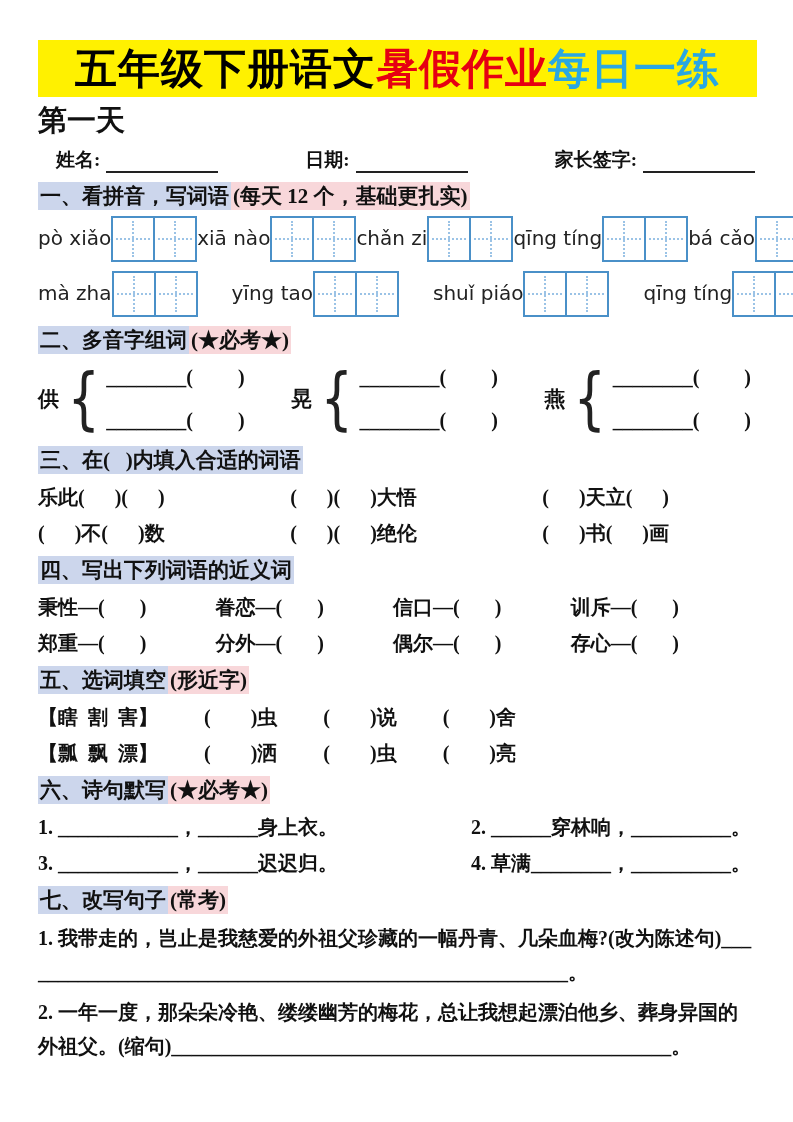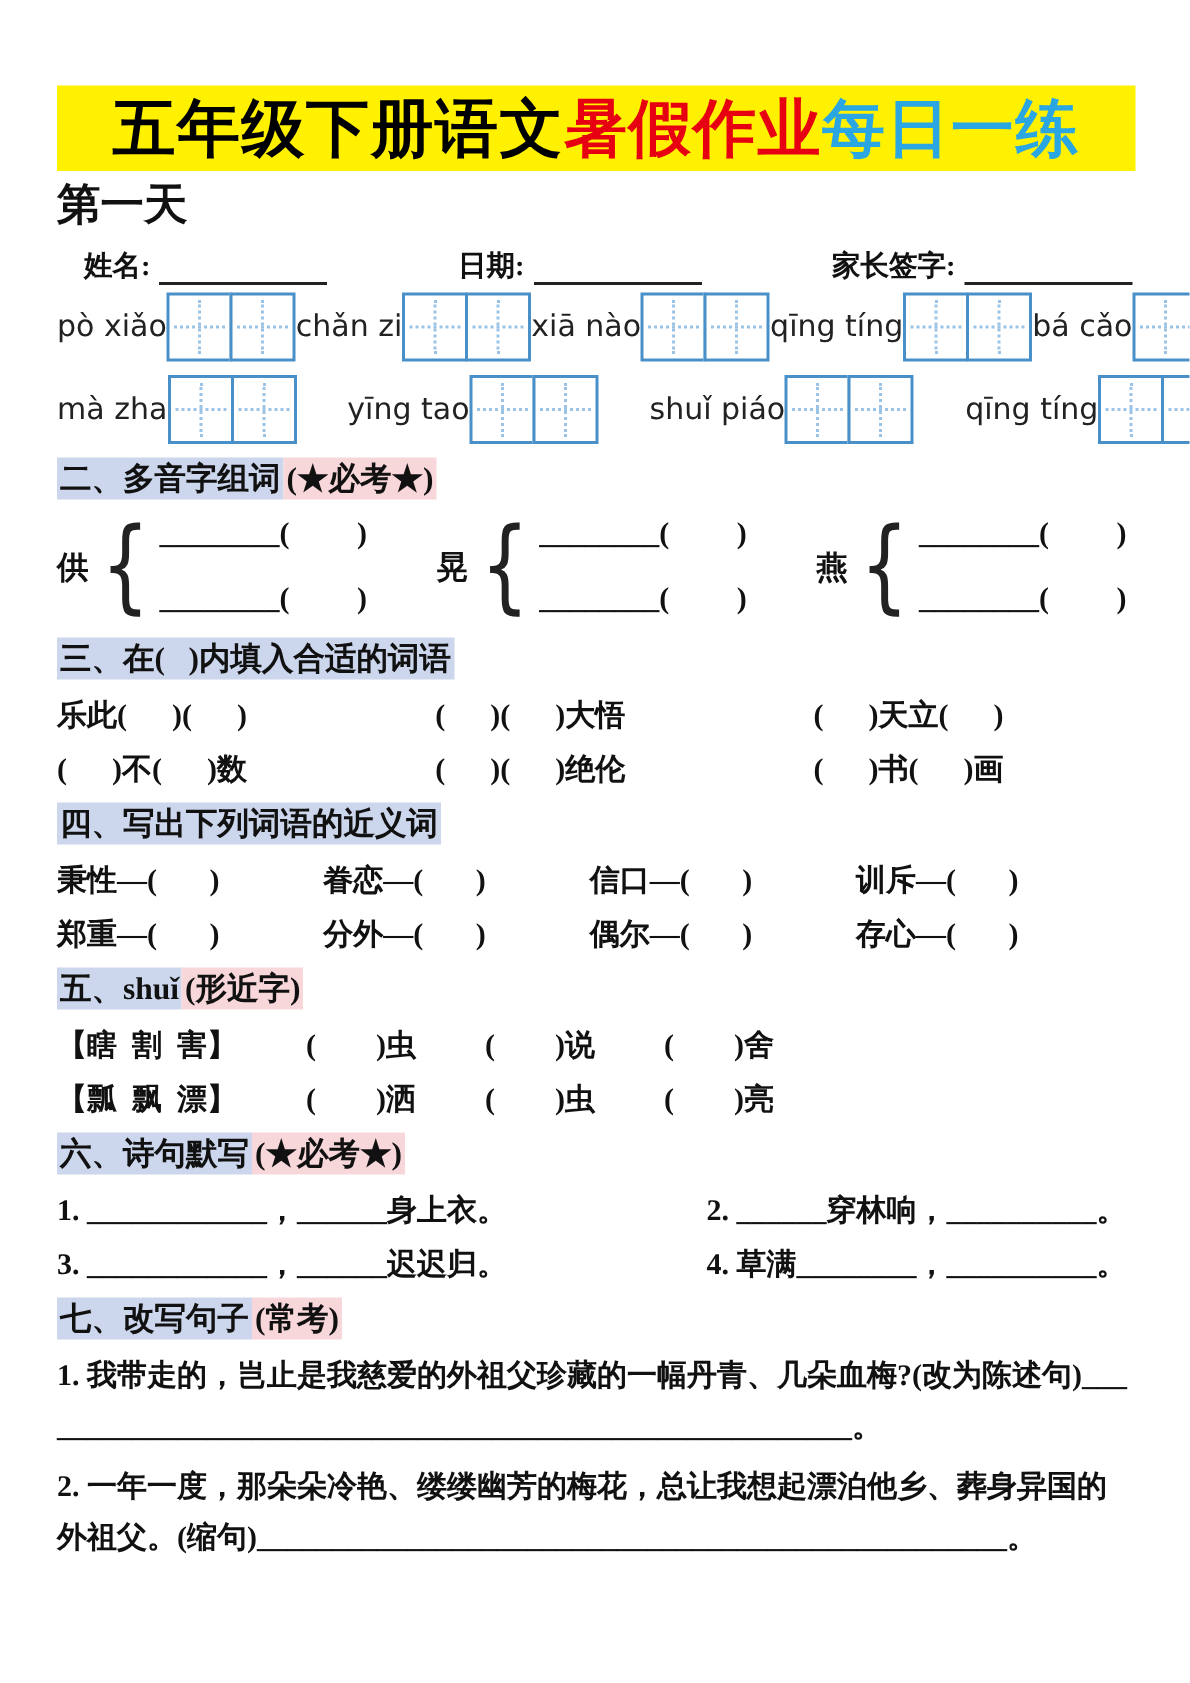--- a/index.html
+++ b/index.html
@@ -10,21 +10,21 @@
     color:#111111;
   }
   .page { padding:40px 36px 0 38px; }
 
   
   .banner {
     background:#fff100;
     height:57px; line-height:57px;
     text-align:center; white-space:nowrap;
     font-family:"Liberation Sans", sans-serif;
-    font-weight:bold; font-size:42px; letter-spacing:1px;margin-top:17px;
+    font-weight:bold; font-size:42px; letter-spacing:1px;
   }
   .banner .t1 { color:#000000; }
   .banner .t2 { color:#e60012; }
   .banner .t3 { color:#2aa7e2; }
 
   .day { text-align:left; font-size:29px; font-weight:bold; margin-top:4px; line-height:38px; }
 
   
   .info-row { display:flex; justify-content:space-between; margin-top:8px; font-size:19px; font-weight:bold; padding:0 2px;margin-left:16px; }
   .info-item { display:flex; align-items:flex-end; }
@@ -84,37 +84,40 @@
       <span>日期:</span>
       <span class="blank"></span>
     </div>
     <div class="info-item">
       <span>家长签字:</span>
       <span class="blank"></span>
     </div>
   </div>
 
   <section>
+    <div class="sec-head">
+      <span class="hl-title">一、看拼音，写词语</span><span class="hl-note">(每天 12 个，基础更扎实)</span>
+    </div>
     <div class="py-row">
       <div class="py-col">
         <div class="py-text">pò xiǎo</div>
         <div class="tian">
             <div class="tcell"></div>
             <div class="tcell"></div>
           </div>
       </div>
       <div class="py-col">
+        <div class="py-text">xiā nào</div>
+        <div class="tian">
+            <div class="tcell"></div>
+            <div class="tcell"></div>
+          </div>
+      </div>
+      <div class="py-col">
         <div class="py-text">chǎn zi</div>
-        <div class="tian">
-            <div class="tcell"></div>
-            <div class="tcell"></div>
-          </div>
-      </div>
-      <div class="py-col">
-        <div class="py-text">xiā nào</div>
         <div class="tian">
             <div class="tcell"></div>
             <div class="tcell"></div>
           </div>
       </div>
       <div class="py-col">
         <div class="py-text">qīng tíng</div>
         <div class="tian">
             <div class="tcell"></div>
             <div class="tcell"></div>
@@ -242,21 +245,21 @@
     <div class="fill-row s4-row">
       <span>郑重—(&nbsp;&nbsp;&nbsp;&nbsp;&nbsp;&nbsp;&nbsp;)</span>
       <span>分外—(&nbsp;&nbsp;&nbsp;&nbsp;&nbsp;&nbsp;&nbsp;)</span>
       <span>偶尔—(&nbsp;&nbsp;&nbsp;&nbsp;&nbsp;&nbsp;&nbsp;)</span>
       <span>存心—(&nbsp;&nbsp;&nbsp;&nbsp;&nbsp;&nbsp;&nbsp;)</span>
     </div>
   </section>
 
   <section>
     <div class="sec-head">
-      <span class="hl-title">五、shuǐ</span><span class="hl-note">(形近字)</span>
+      <span class="hl-title">五、选词填空</span><span class="hl-note">(形近字)</span>
     </div>
     <div class="fill-row s5-row">
       <span>【瞎&nbsp;&nbsp;割&nbsp;&nbsp;害】</span>
       <span>(&nbsp;&nbsp;&nbsp;&nbsp;&nbsp;&nbsp;&nbsp;&nbsp;)虫</span>
       <span>(&nbsp;&nbsp;&nbsp;&nbsp;&nbsp;&nbsp;&nbsp;&nbsp;)说</span>
       <span>(&nbsp;&nbsp;&nbsp;&nbsp;&nbsp;&nbsp;&nbsp;&nbsp;)舍</span>
     </div>
     <div class="fill-row s5-row">
       <span>【瓢&nbsp;&nbsp;飘&nbsp;&nbsp;漂】</span>
       <span>(&nbsp;&nbsp;&nbsp;&nbsp;&nbsp;&nbsp;&nbsp;&nbsp;)洒</span>

